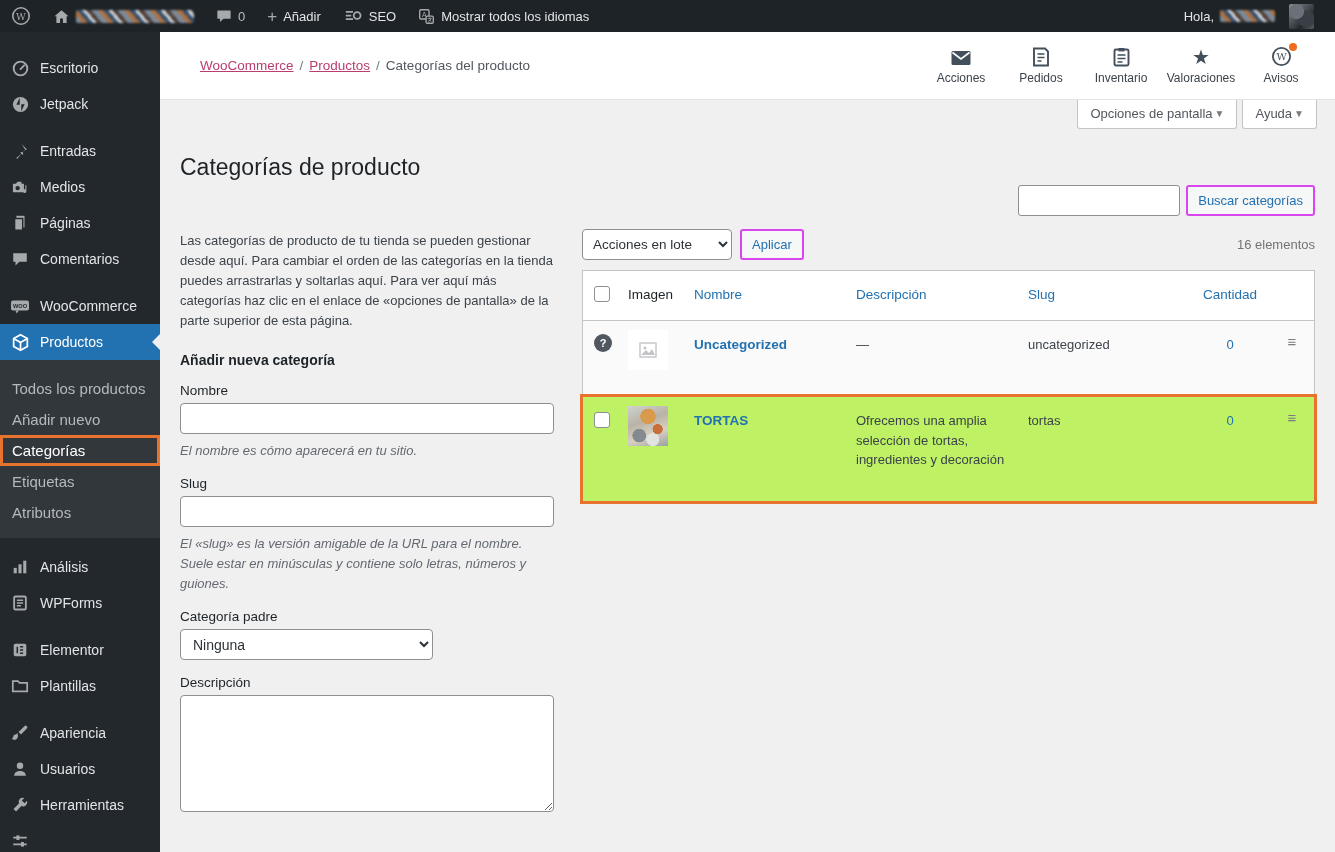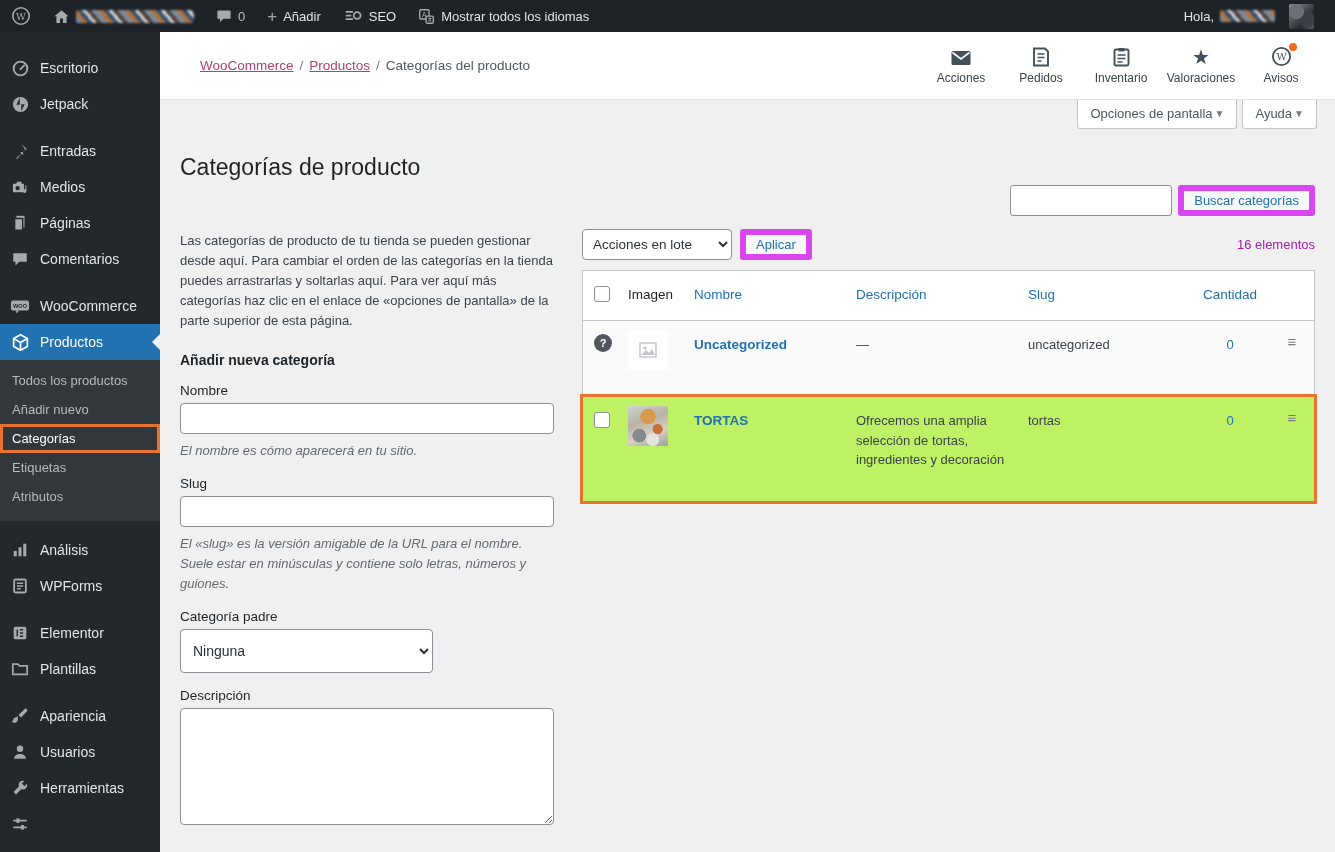--- a/index.html
+++ b/index.html
@@ -46,21 +46,21 @@
     padding:8px 8px 8px 10px; color:#e2e4e7; cursor:pointer; position:relative;
   }
   .menu-item .micon { width:20px; height:20px; color:#a7aaad; flex:0 0 20px; display:flex; align-items:center; justify-content:center; }
   .menu-item.active { background:#2271b1; color:#fff; }
   .menu-item.active .micon { color:#fff; }
   .menu-item.active::after {
     content:""; position:absolute; right:0; top:50%; margin-top:-8px;
     border:8px solid transparent; border-right-color:#f0f0f1;
   }
   .sep { height:11px; }
-  .submenu { background:#32373c; padding:6px 0 10px; font-size:13px; }
+  .submenu { background:#32373c; padding:13px 0 10px; font-size:15px; }
   .submenu a { display:block; padding:7px 12px; color:#b4b9be; cursor:pointer; }
   .submenu .current a { color:#fff; font-weight:400; }
   .submenu .annot { border:3px solid #e8732e; }
   .submenu .annot a { padding:4px 9px; }
 
   
   .content { margin-left:160px; padding-top:32px; height:852px; }
 
   .wc-header {
     background:#fff; height:68px; display:flex; align-items:center;
@@ -89,34 +89,34 @@
   .col-right { flex:1; min-width:0; }
 
   .intro { margin:0; line-height:1.55; color:#3c434a; }
   .add-heading { font-size:14px; font-weight:700; color:#1d2327; margin:20px 0 2px; }
   .field label { display:block; margin:15px 0 5px; color:#1d2327; font-size:13.5px; }
   .tinput, .ttextarea, .tselect {
     border:1px solid #8c8f94; border-radius:4px; background:#fff;
     font-family:"Liberation Sans",sans-serif; font-size:14px; color:#2c3338;
   }
   .tinput { width:100%; height:31px; padding:0 8px; }
-  .tselect { height:44px; width:253px; padding:0 8px; }
+  .tselect { height:31px; width:253px; padding:0 8px; }
   .ttextarea { width:100%; height:117px; resize:vertical; padding:6px 8px; }
   .help { font-style:italic; color:#646970; margin:7px 0 0; line-height:1.55; }
 
   .search-row { display:flex; justify-content:flex-end; gap:6px; }
   .search-input { width:162px; height:31px; border:1px solid #8c8f94; border-radius:3px; background:#fff; padding:0 8px; font-size:14px; }
   .btn-secondary {
-    height:31px; padding:0 10px; background:#f6f7f7; border:6px solid #d946ef;
+    height:31px; padding:0 10px; background:#f6f7f7; border:2px solid #d946ef;
     color:#2271b1; border-radius:3px; font-size:13px; font-family:"Liberation Sans",sans-serif; cursor:pointer;
   }
   .bulk-row { display:flex; align-items:center; margin-top:13px; }
   .bulk-select { height:31px; border:1px solid #8c8f94; border-radius:4px; background:#fff; font-size:13.5px; color:#2c3338; padding:0 6px; width:150px; font-family:"Liberation Sans",sans-serif; }
   .bulk-row .btn-secondary { margin-left:8px; }
-  .count { margin-left:auto; color:#a21caf; font-size:13px; }
+  .count { margin-left:auto; color:#737373; font-size:13px; }
 
   .cat-table { margin-top:10px; background:#fff; border:1px solid #c3c4c7; }
   .trow { display:grid; grid-template-columns:37px 66px 162px 172px 168px 84px 40px; align-items:start; }
   .thead { border-bottom:1px solid #c3c4c7; }
   .thead .cell { padding:14px 8px 12px; font-size:13.5px; }
   .cell { padding:14px 8px; line-height:1.5; }
   .cell.cb { padding-left:11px; padding-top:13px; }
   .col-link { color:#2271b1; cursor:pointer; }
   .col-static { color:#1d2327; }
   .cell.qty { text-align:center; }

